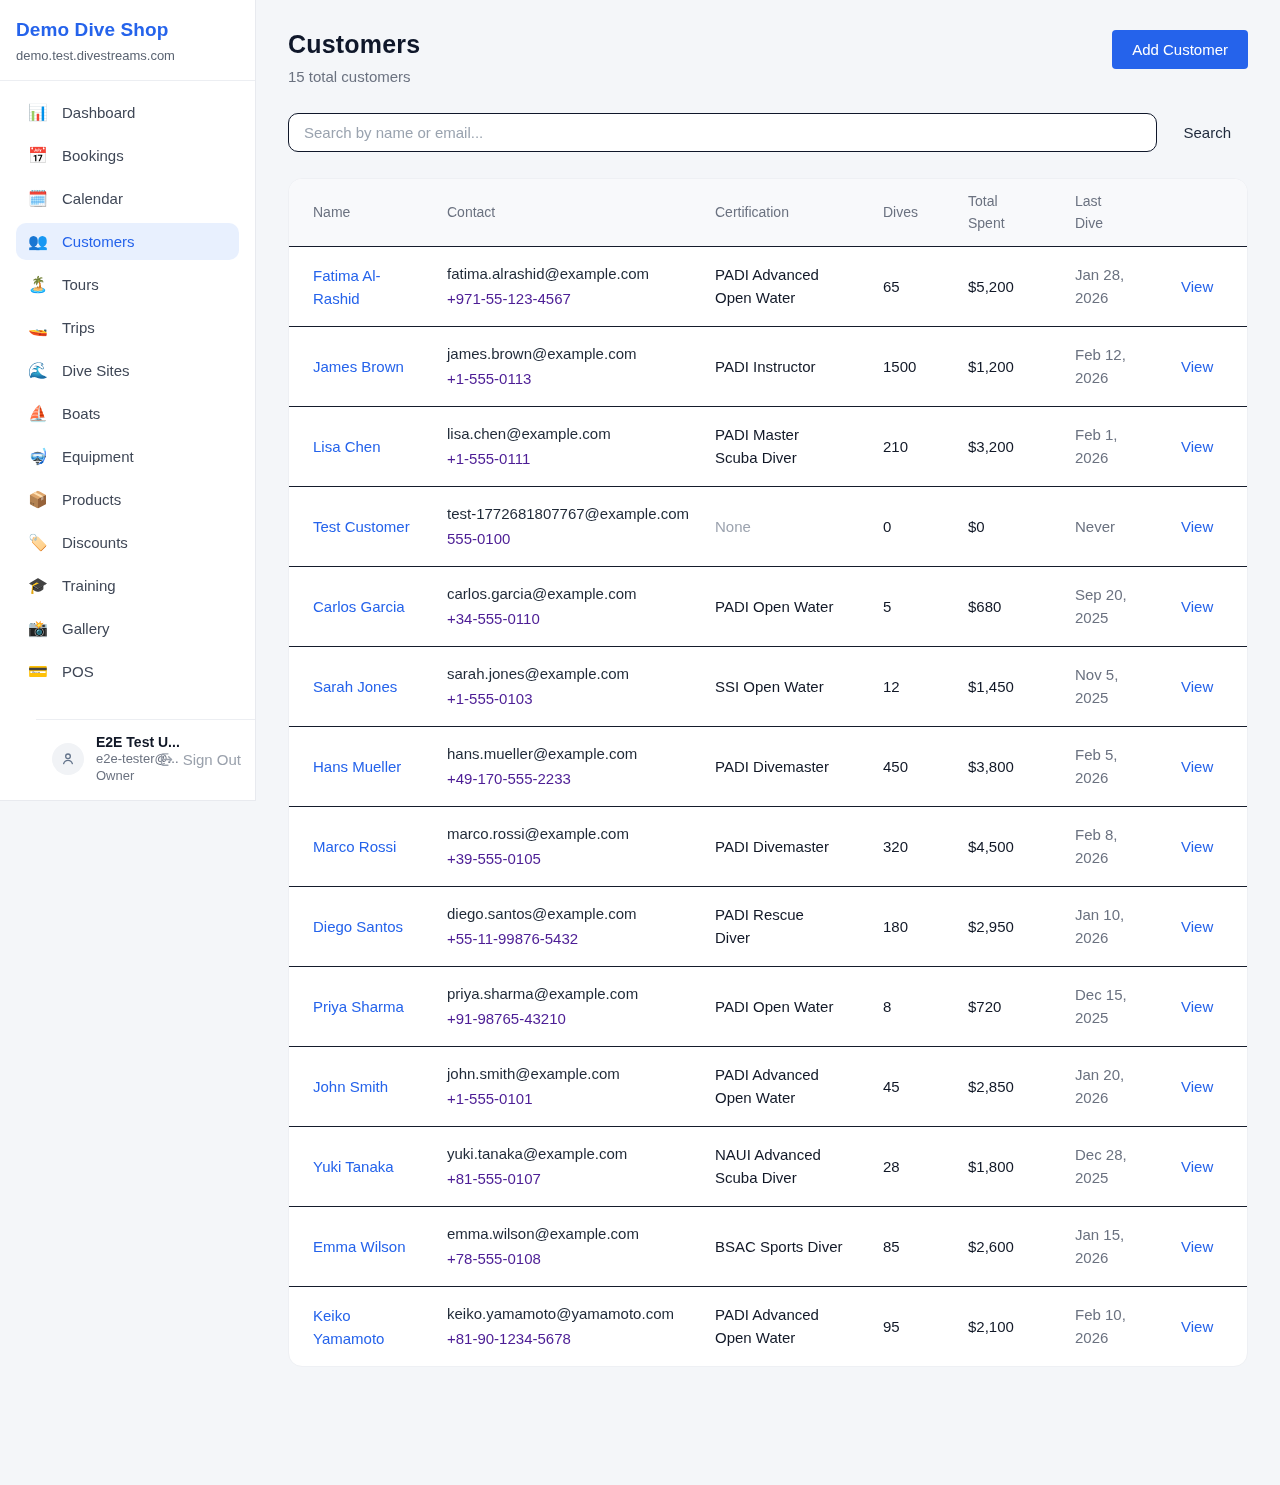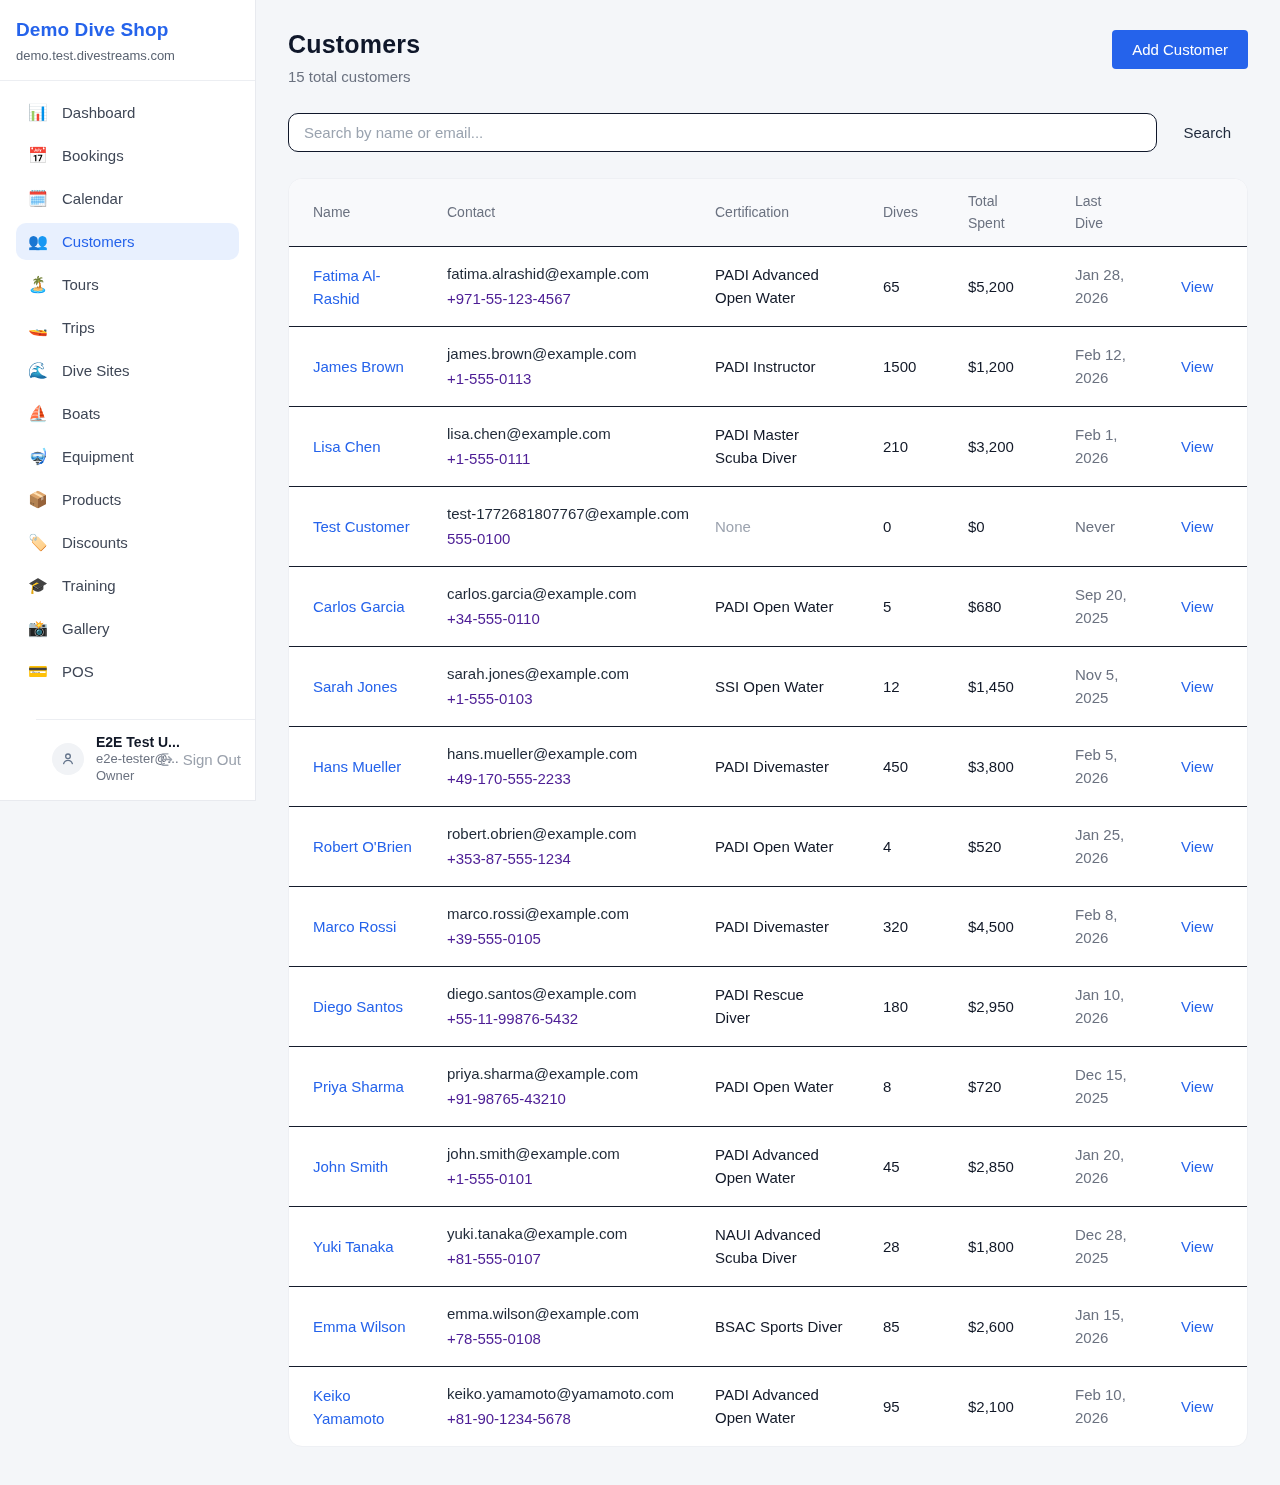--- a/index.html
+++ b/index.html
@@ -363,36 +363,20 @@
     </td>
     <td class="c-cert"><span>PADI Divemaster</span></td>
     <td class="c-dives">450</td>
     <td class="c-total">$3,800</td>
     <td class="c-last"><span>Feb 5, 2026</span></td>
     <td class="c-view">
       <a href="#">View</a>
     </td>
   </tr>
 
-  <tr>
-    <td class="c-name">
-      <a href="#">Robert O'Brien</a>
-    </td>
-    <td class="c-contact">
-      <div class="email">robert.obrien@example.com</div>
-      <div class="phone">+353-87-555-1234</div>
-    </td>
-    <td class="c-cert"><span>PADI Open Water</span></td>
-    <td class="c-dives">4</td>
-    <td class="c-total">$520</td>
-    <td class="c-last"><span>Jan 25, 2026</span></td>
-    <td class="c-view">
-      <a href="#">View</a>
-    </td>
-  </tr>
 
   <tr>
     <td class="c-name">
       <a href="#">Marco Rossi</a>
     </td>
     <td class="c-contact">
       <div class="email">marco.rossi@example.com</div>
       <div class="phone">+39-555-0105</div>
     </td>
     <td class="c-cert"><span>PADI Divemaster</span></td>

